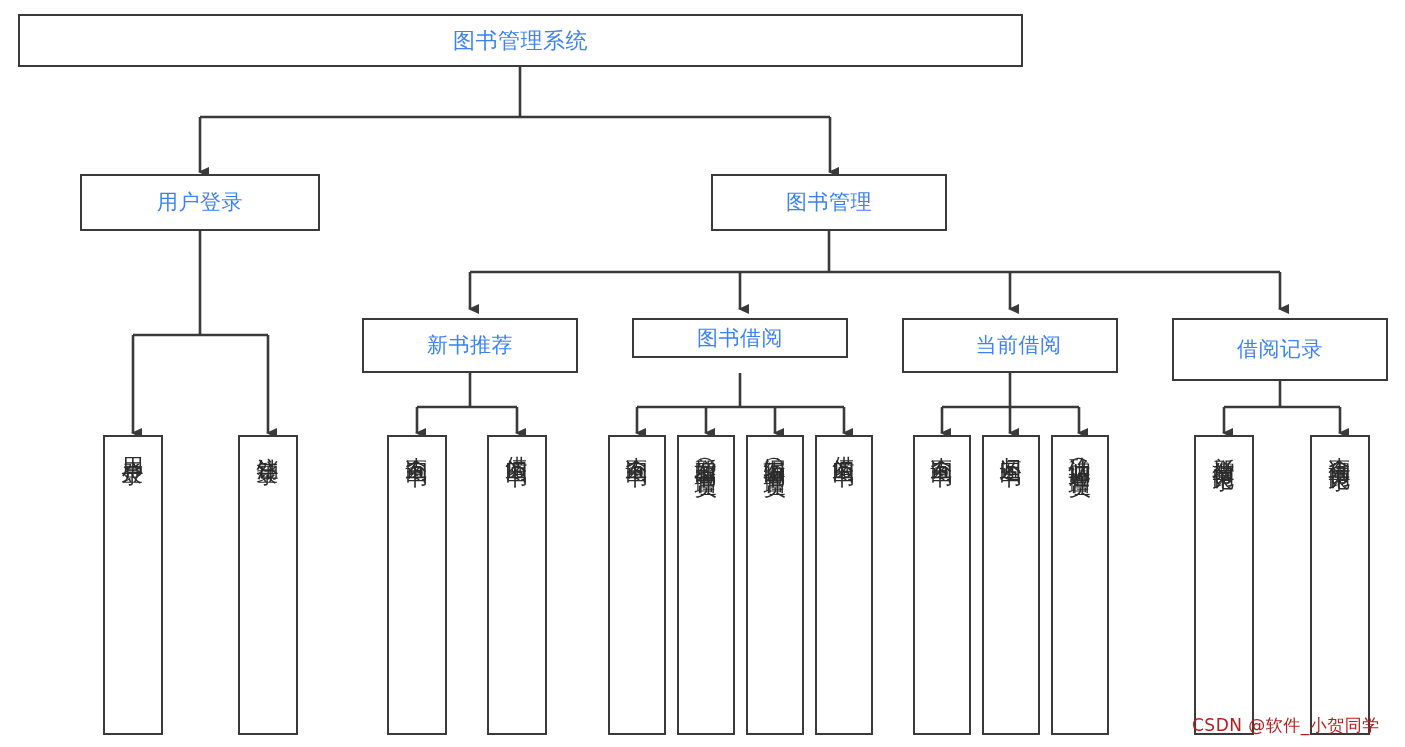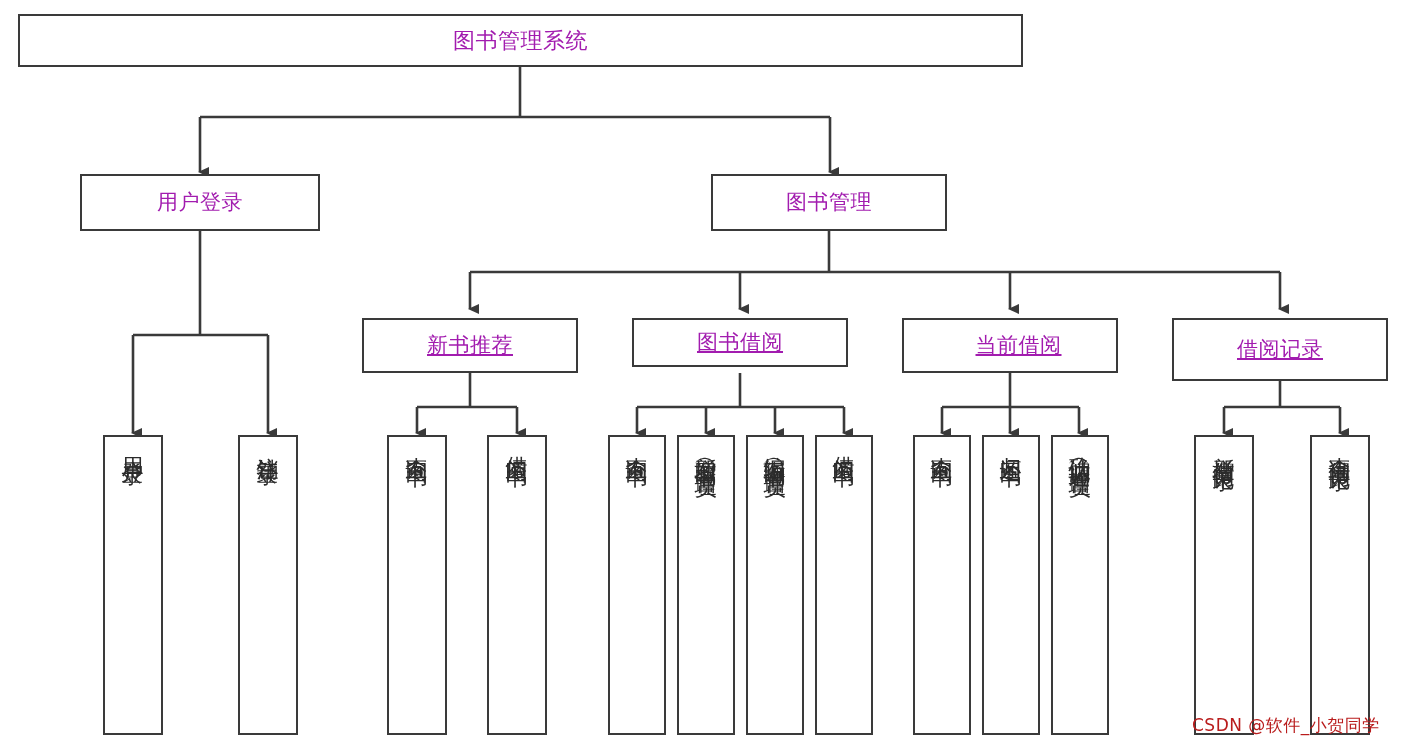--- a/index.html
+++ b/index.html
@@ -24,29 +24,29 @@
   .node{
     position:absolute;
     box-sizing:border-box;
     background:#ffffff;
     border:2px solid #3a3a3a;
     display:flex;
     align-items:center;
     justify-content:center;
   }
   .node .label{
-    color:#a21caf;
+    color:#3b82f6;
     font-size:21px;
     line-height:1.15;
     letter-spacing:0.5px;
     white-space:nowrap;
   }
   .node.root .label{font-size:22px;}
   .node.lvl2 .label{font-size:21px;}
-  .node.lvl3 .label{font-size:21px;text-decoration:underline;}
+  .node.lvl3 .label{font-size:21px;}
   
   .node.leaf{
     align-items:flex-start;
     justify-content:center;
     border-width:2px;
   }
   .node.leaf .label{
     writing-mode:vertical-rl;
     text-orientation:upright;
     font-size:22px;
@@ -129,21 +129,21 @@
   <div class="node lvl2" style="left:80px; top:174px; width:240px; height:57px;">
     <span class="label">用户登录</span>
   </div>
   <div class="node lvl2" style="left:711px; top:174px; width:236px; height:57px;justify-content:center;">
     <span class="label">图书管理</span>
   </div>
 
   <div class="node lvl3" style="left:362px; top:318px; width:216px; height:55px;">
     <span class="label">新书推荐</span>
   </div>
-  <div class="node lvl3" style="left:632px; top:318px; width:216px; height:49px;">
+  <div class="node lvl3" style="left:632px; top:318px; width:216px; height:40px;">
     <span class="label">图书借阅</span>
   </div>
   <div class="node lvl3" style="left:902px; top:318px; width:216px; height:55px;padding-left:17px;">
     <span class="label">当前借阅</span>
   </div>
   <div class="node lvl3" style="left:1172px; top:318px; width:216px; height:63px;">
     <span class="label">借阅记录</span>
   </div>
 
   <div class="node leaf" style="left:103px; top:435px; width:60px; height:300px;">

